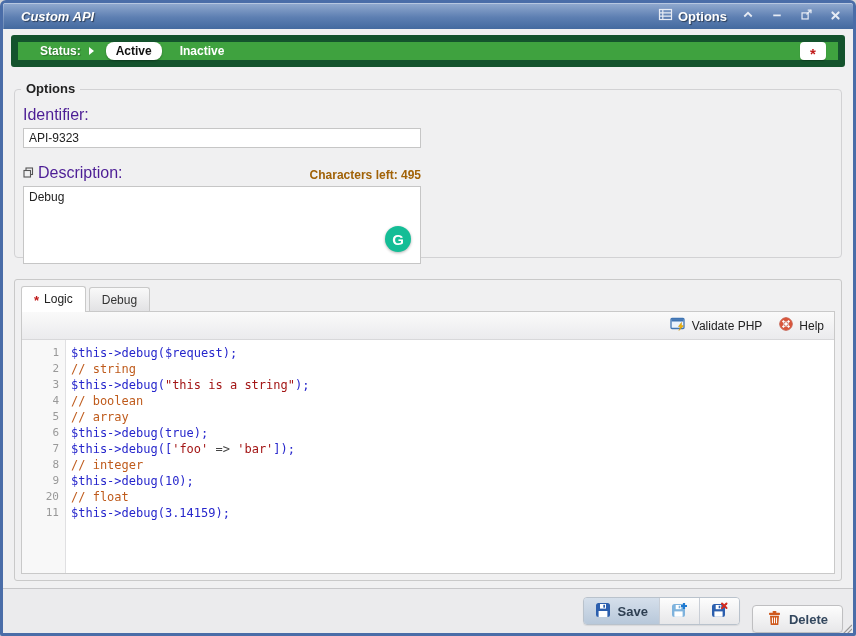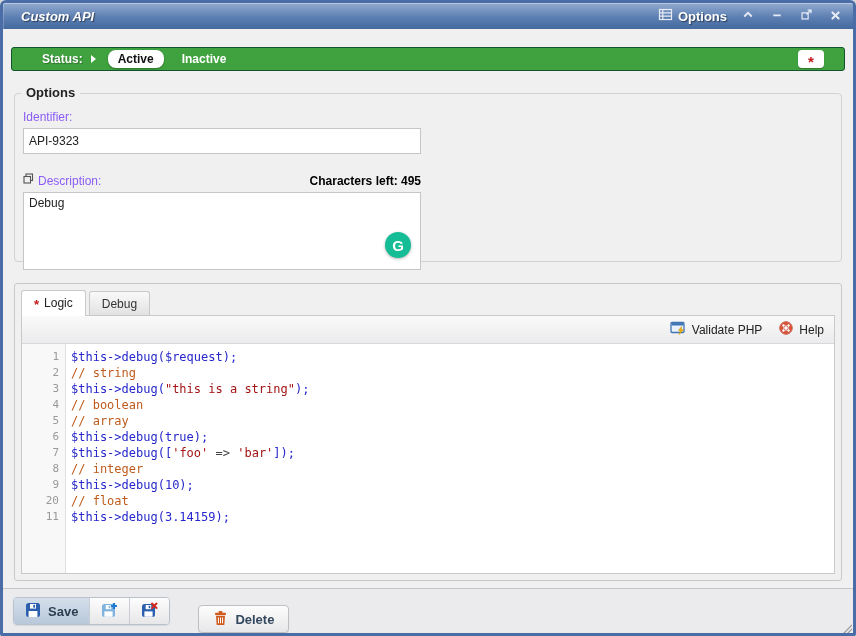--- a/index.html
+++ b/index.html
@@ -17,42 +17,42 @@
     box-shadow:inset 0 1px 0 rgba(255,255,255,.35), inset 1px 0 0 rgba(255,255,255,.2);
   }
   .title{font-weight:bold;font-style:italic;font-size:13px;padding-left:8px;
     text-shadow:1px 1px 1px rgba(0,0,0,.5);}
   .titlebar-right{margin-left:auto;display:flex;align-items:center;gap:13px;}
   .tb-options{display:flex;align-items:center;gap:5px;font-weight:bold;font-size:13px;
     text-shadow:1px 1px 1px rgba(0,0,0,.5);cursor:pointer;}
   .tb-btn{width:16px;height:16px;display:flex;align-items:center;justify-content:center;cursor:pointer;}
   
   .statusbar{
-    flex:0 0 24px;margin:18px 8px 0;background:#3fa23f;border:1px solid #14532d;
-    border-radius:3px;display:flex;align-items:center;padding:0 20px;color:#fff;
+    flex:0 0 24px;margin:6px 8px 0;background:#3fa23f;border:7px solid #14532d;
+    border-radius:3px;display:flex;align-items:center;padding:0 12px;color:#fff;
   }
   .status-label{font-weight:bold;font-size:12px;margin-left:10px;text-shadow:1px 1px 1px rgba(0,0,0,.3);}
   .status-arrow{width:0;height:0;border-left:5px solid #fff;border-top:4px solid transparent;
     border-bottom:4px solid transparent;margin:0 12px 0 8px;}
   .status-pill{padding:2px 10px;border-radius:8px;font-size:12px;font-weight:bold;cursor:pointer;}
   .status-pill.selected{background:#fff;color:#111;box-shadow:0 1px 2px rgba(0,0,0,.3);}
   .status-pill.unselected{color:#fff;margin-left:8px;}
   .status-required{margin-left:auto;background:#fff;border-radius:4px;width:26px;height:18px;
     display:flex;align-items:center;justify-content:center;box-shadow:0 1px 1px rgba(0,0,0,.25);cursor:pointer;}
   .red-ast{color:#c01818;font-weight:bold;font-size:15px;line-height:6px;position:relative;top:3px;}
   
   .fieldset{margin:22px 11px 0;height:169px;border:1px solid #d2d2d4;border-radius:4px;
     position:relative;padding:16px 8px 0;}
   .legend{position:absolute;top:-9px;left:6px;background:#f0f0f1;padding:0 5px;
     font-weight:bold;font-size:13px;color:#222;}
-  .field-label{font-size:12px;color:#8b5cf6;margin:0 0 4px;}
-  .text-input{display:block;width:398px;height:26px;background:#fff;border:1px solid #c6c6c6;
+  .field-label{font-size:16px;color:#4c1d95;margin:0 0 4px;}
+  .text-input{display:block;width:398px;height:20px;background:#fff;border:1px solid #c6c6c6;
     font-size:12px;padding:0 5px;color:#222;font-family:"Liberation Sans",sans-serif;}
   .desc-row{display:flex;align-items:flex-end;width:398px;margin-top:16px;margin-bottom:4px;gap:4px;}
-  .chars-left{margin-left:auto;font-size:12px;font-weight:bold;color:#000000;}
+  .chars-left{margin-left:auto;font-size:12px;font-weight:bold;color:#a16207;}
   .textarea-wrap{position:relative;width:398px;height:78px;}
   .textarea{width:100%;height:100%;border:1px solid #c6c6c6;background:#fff;font-size:12px;
     padding:3px 5px;font-family:"Liberation Sans",sans-serif;resize:none;color:#222;}
   .grammarly{position:absolute;right:10px;bottom:12px;width:26px;height:26px;border-radius:50%;
     background:#14bd96;color:#fff;display:flex;align-items:center;justify-content:center;
     font-weight:bold;font-size:15px;box-shadow:0 1px 3px rgba(0,0,0,.3);cursor:pointer;}
   
   .panel{margin:21px 11px 0;height:322px;border:1px solid #c9c9c9;border-radius:3px;
     padding:6px;display:flex;flex-direction:column;background:#f0f0f1;}
   .tabs{display:flex;flex:0 0 25px;align-items:flex-end;}
@@ -68,22 +68,22 @@
   .toolbar-item{display:flex;align-items:center;gap:5px;font-size:12px;color:#222;cursor:pointer;}
   .code-area{flex:1;display:flex;overflow:hidden;background:#fff;}
   .gutter{width:44px;background:#f8f8f8;border-right:1px solid #e0e0e2;padding-top:5px;}
   .ln{height:16px;line-height:16px;text-align:right;padding-right:6px;color:#999;
     font-size:11px;font-family:"DejaVu Sans Mono",monospace;}
   .code-lines{flex:1;padding:5px 0 0 5px;font-family:"DejaVu Sans Mono",monospace;font-size:12px;cursor:text;}
   .code-line{height:16px;line-height:16px;white-space:pre;}
   .tok-code{color:#2626cc;}.tok-str{color:#a31515;}.tok-com{color:#bf5b1c;}.tok-op{color:#444;}
   
   .footer-sep{margin-top:7px;border-top:1px solid #c6c6c8;flex:0 0 0;}
-  .footer{flex:1;background:#ebebed;display:flex;align-items:center;
-    padding:0 10px;gap:24px;}
+  .footer{flex:1;background:#ebebed;display:flex;align-items:center;justify-content:flex-end;
+    padding:0 10px;gap:8px;}
   .btn{height:28px;display:flex;align-items:center;gap:7px;padding:8px 14px;
     border:1px solid #bfbfc1;border-radius:4px;background:linear-gradient(#fdfdfd,#e7e7e9);
     font-size:13px;font-weight:bold;color:#33475e;cursor:pointer;box-shadow:0 1px 1px rgba(0,0,0,.08);margin-top:16px;}
   .save-group{display:flex;height:28px;border:1px solid #b9c2cc;border-radius:4px;overflow:hidden;
     box-shadow:0 1px 1px rgba(0,0,0,.08);margin-right:4px;}
   .save-seg{display:flex;align-items:center;gap:7px;padding:0 11px;border-right:1px solid #c9ced6;
     font-size:13px;font-weight:bold;color:#2e3f52;cursor:pointer;}
   .save-seg.primary{background:linear-gradient(#d5dfeb,#b8c8da);}
   .save-seg.secondary{background:linear-gradient(#fdfdfd,#e7e7e9);}
   .save-seg:last-child{border-right:none;}

